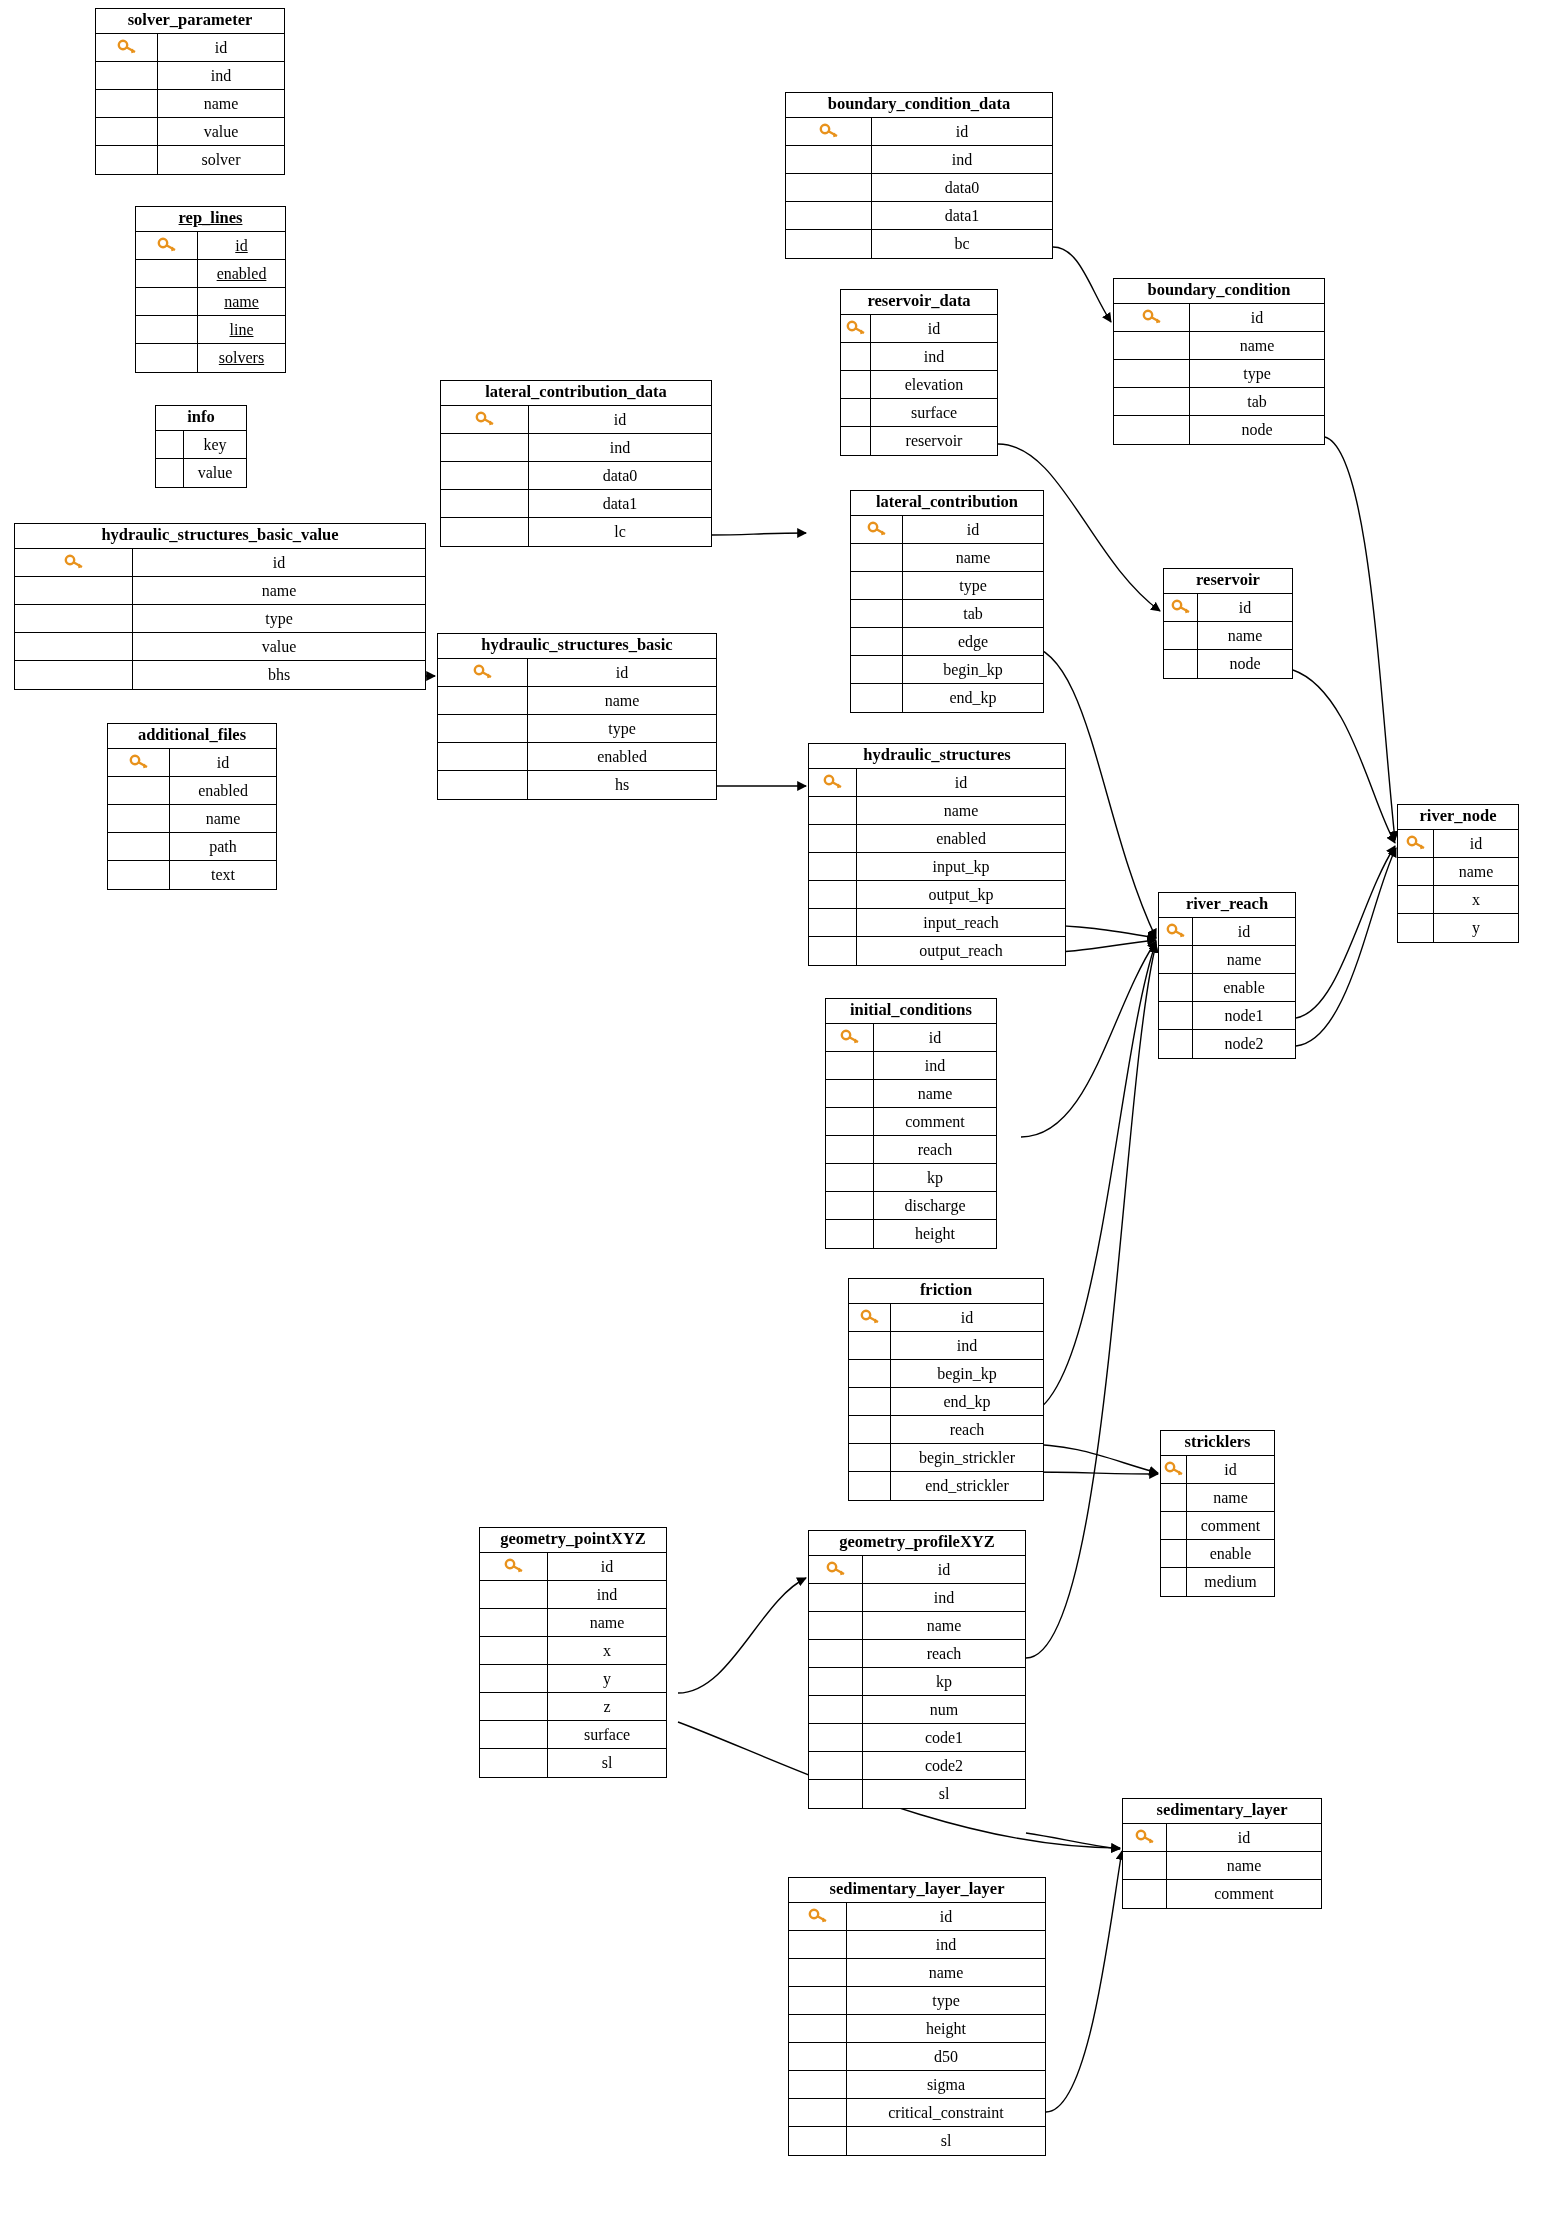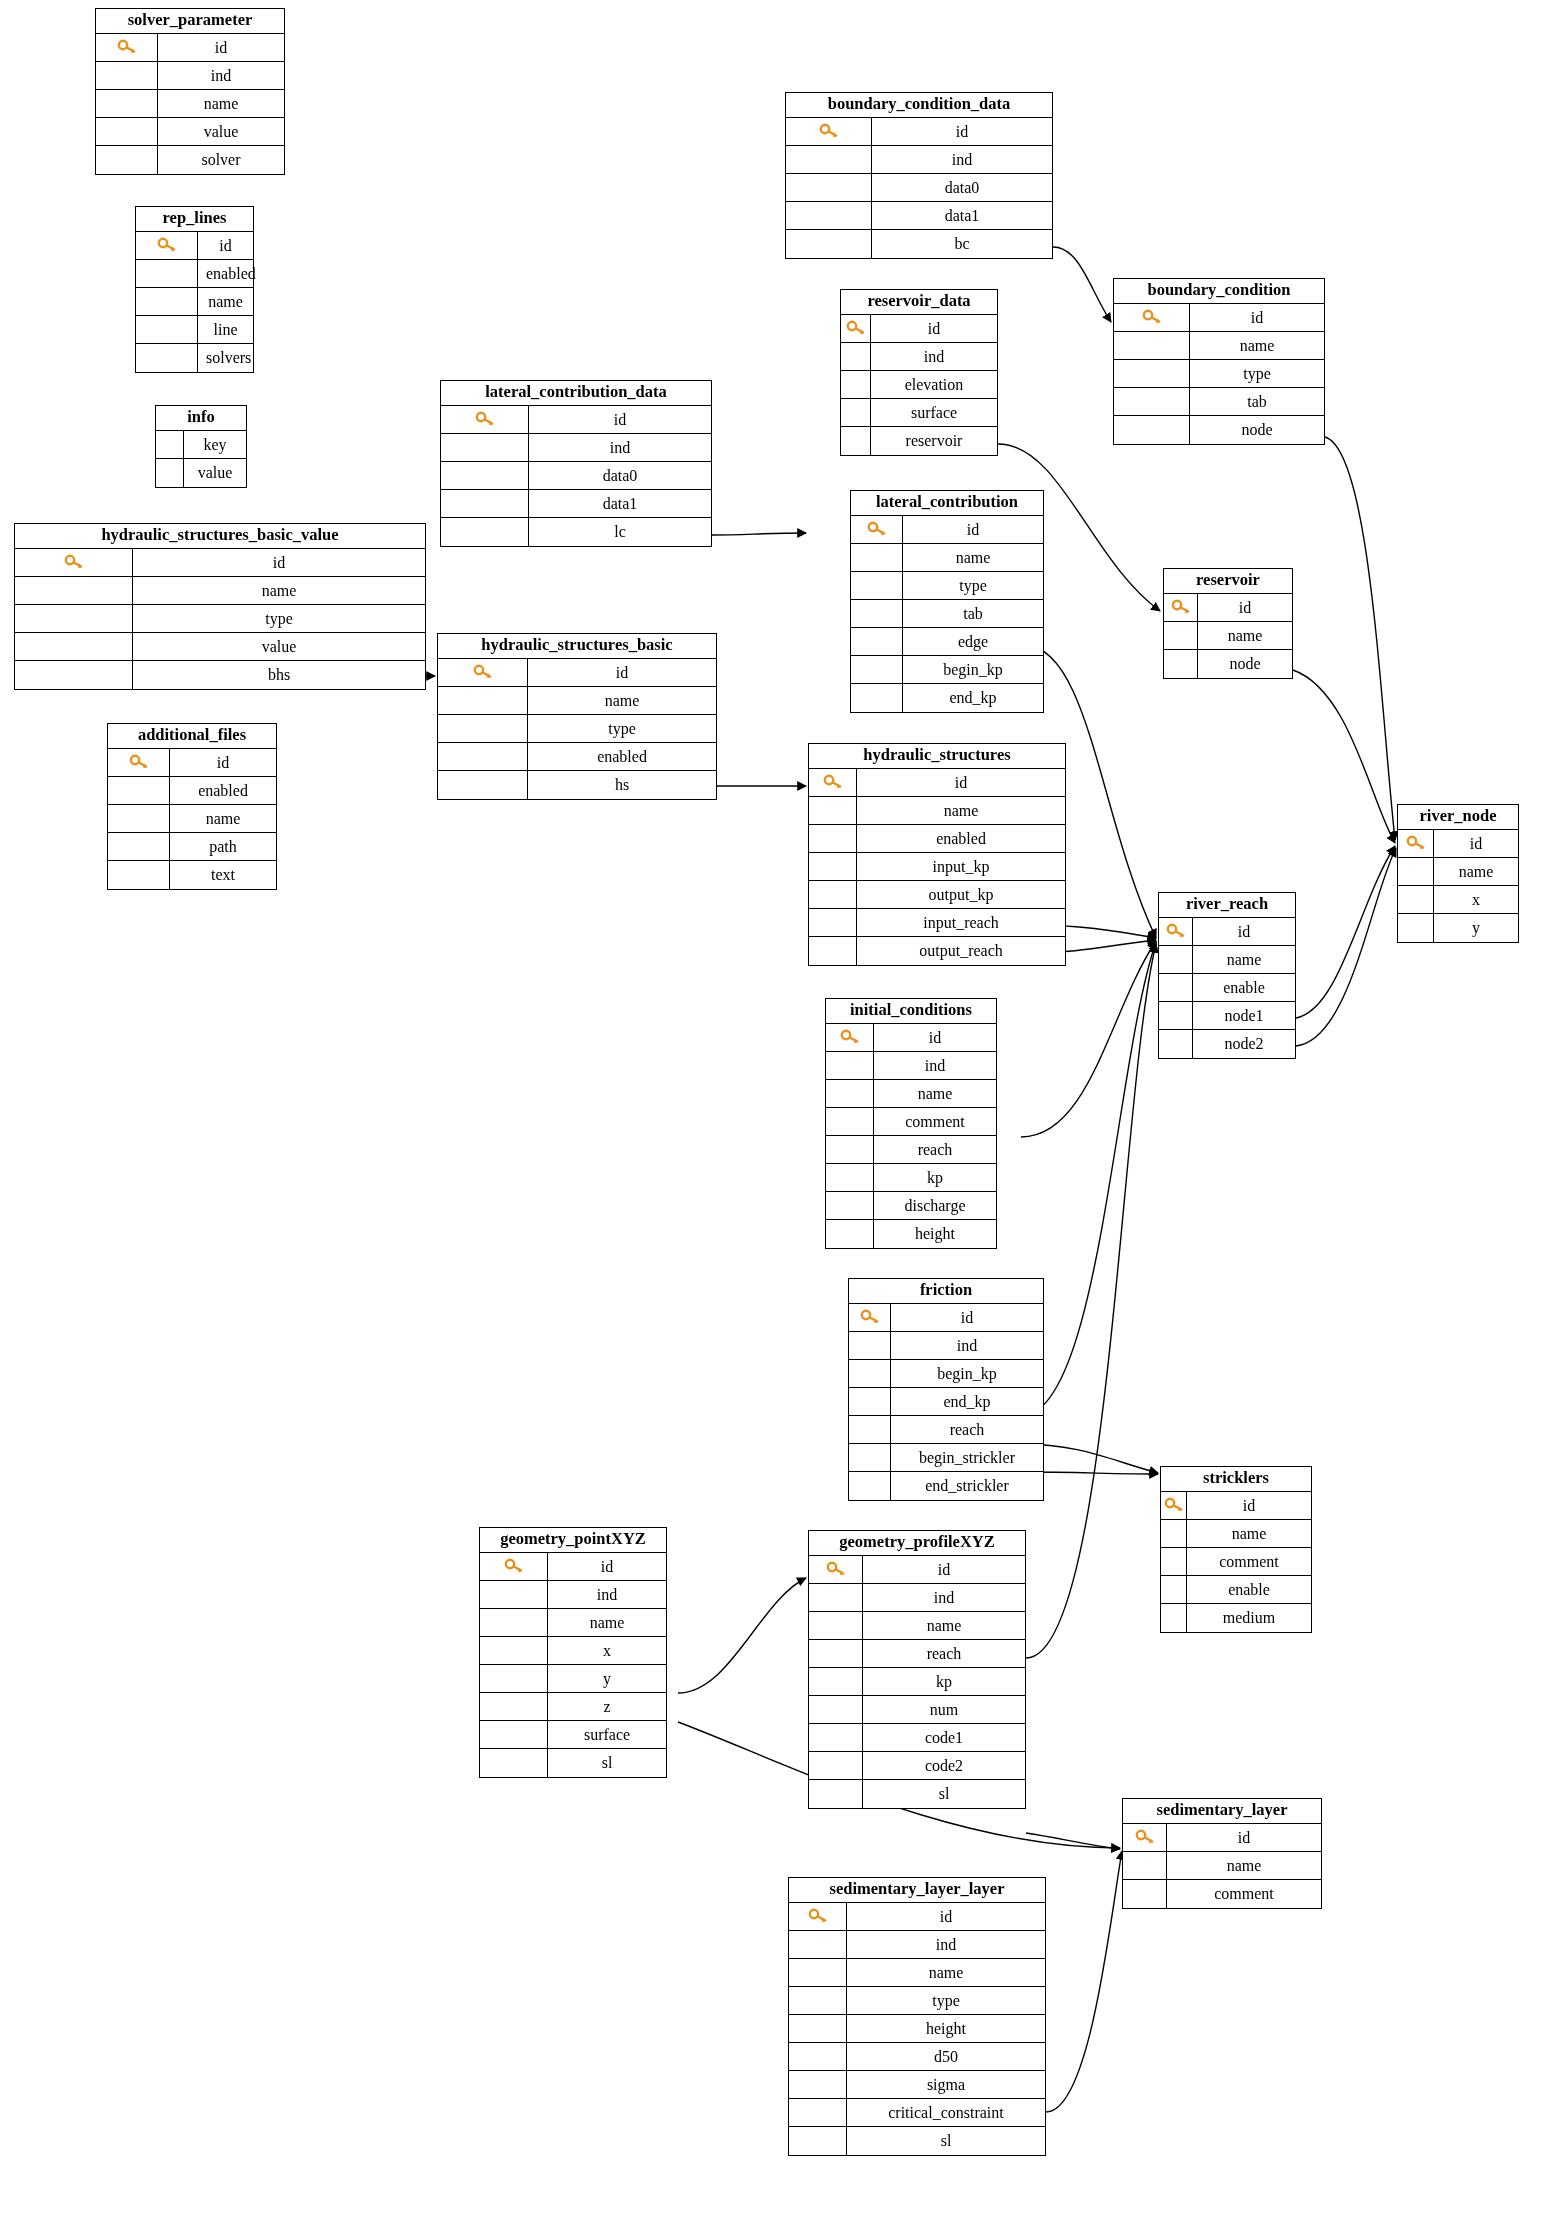--- a/index.html
+++ b/index.html
@@ -152,21 +152,21 @@
     <div class="row">
         <div class="keycell"></div>
         <div class="namecell">value</div>
       </div>
     <div class="row">
         <div class="keycell"></div>
         <div class="namecell">solver</div>
       </div>
   </div>
 
-  <div class="entity" style="left:135px; top:206px; width:119px;">
+  <div class="entity" style="left:135px; top:206px; width:151px;text-decoration:underline;">
     <div class="title">rep_lines</div>
     <div class="row">
         <div class="keycell">
           <svg class="keyicon" viewBox="0 0 20 18">
             <circle cx="6" cy="7" r="4.2" fill="none" stroke="#e8921c" stroke-width="2.4"></circle>
             <path d="M9 9 L18 14" stroke="#e8921c" stroke-width="2.4" fill="none"></path>
             <path d="M15 11 L15.5 15" stroke="#e8921c" stroke-width="2.2" fill="none"></path>
           </svg>
         </div>
         <div class="namecell">id</div>
@@ -772,21 +772,21 @@
     <div class="row">
         <div class="keycell" style="width:36px; flex:0 0 36px;"></div>
         <div class="namecell">x</div>
       </div>
     <div class="row">
         <div class="keycell" style="width:36px; flex:0 0 36px;"></div>
         <div class="namecell">y</div>
       </div>
   </div>
 
-  <div class="entity" style="left:1160px; top:1466px; width:152px;">
+  <div class="entity" style="left:1160px; top:1430px; width:115px;">
     <div class="title">stricklers</div>
     <div class="row">
         <div class="keycell" style="width:26px; flex:0 0 26px;">
           <svg class="keyicon" viewBox="0 0 20 18">
             <circle cx="6" cy="7" r="4.2" fill="none" stroke="#e8921c" stroke-width="2.4"></circle>
             <path d="M9 9 L18 14" stroke="#e8921c" stroke-width="2.4" fill="none"></path>
             <path d="M15 11 L15.5 15" stroke="#e8921c" stroke-width="2.2" fill="none"></path>
           </svg>
         </div>
         <div class="namecell">id</div>

